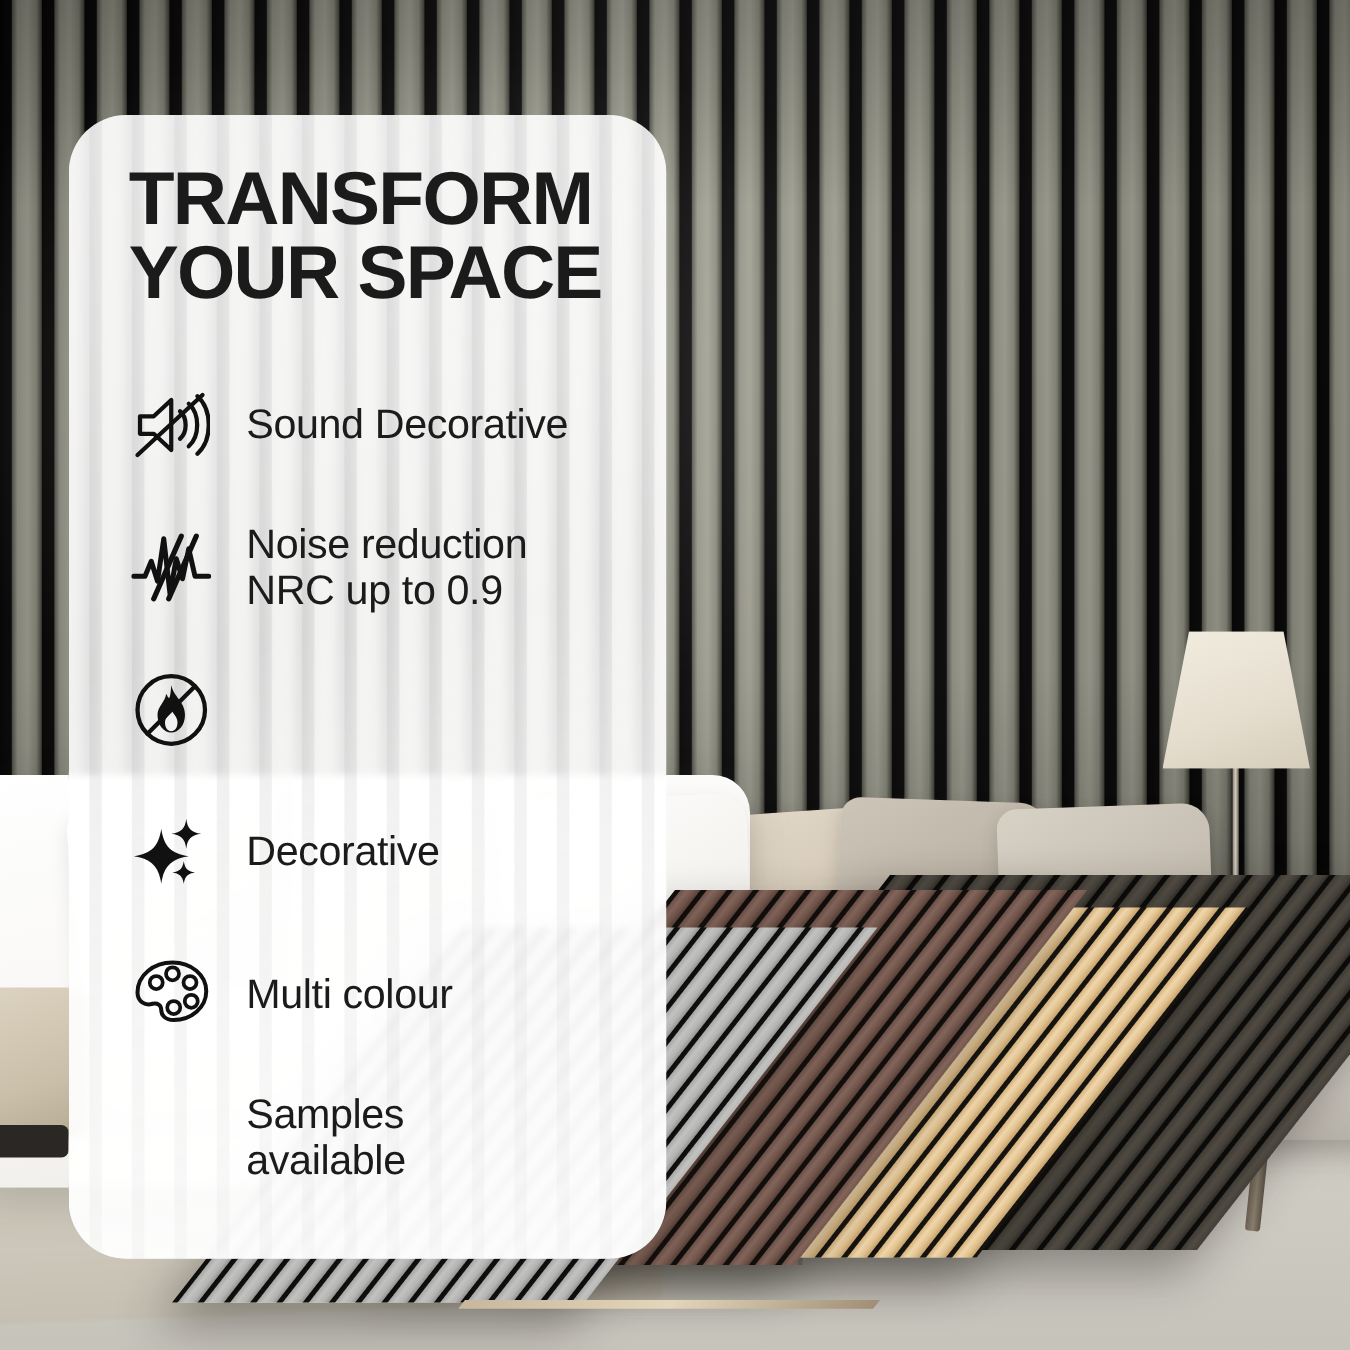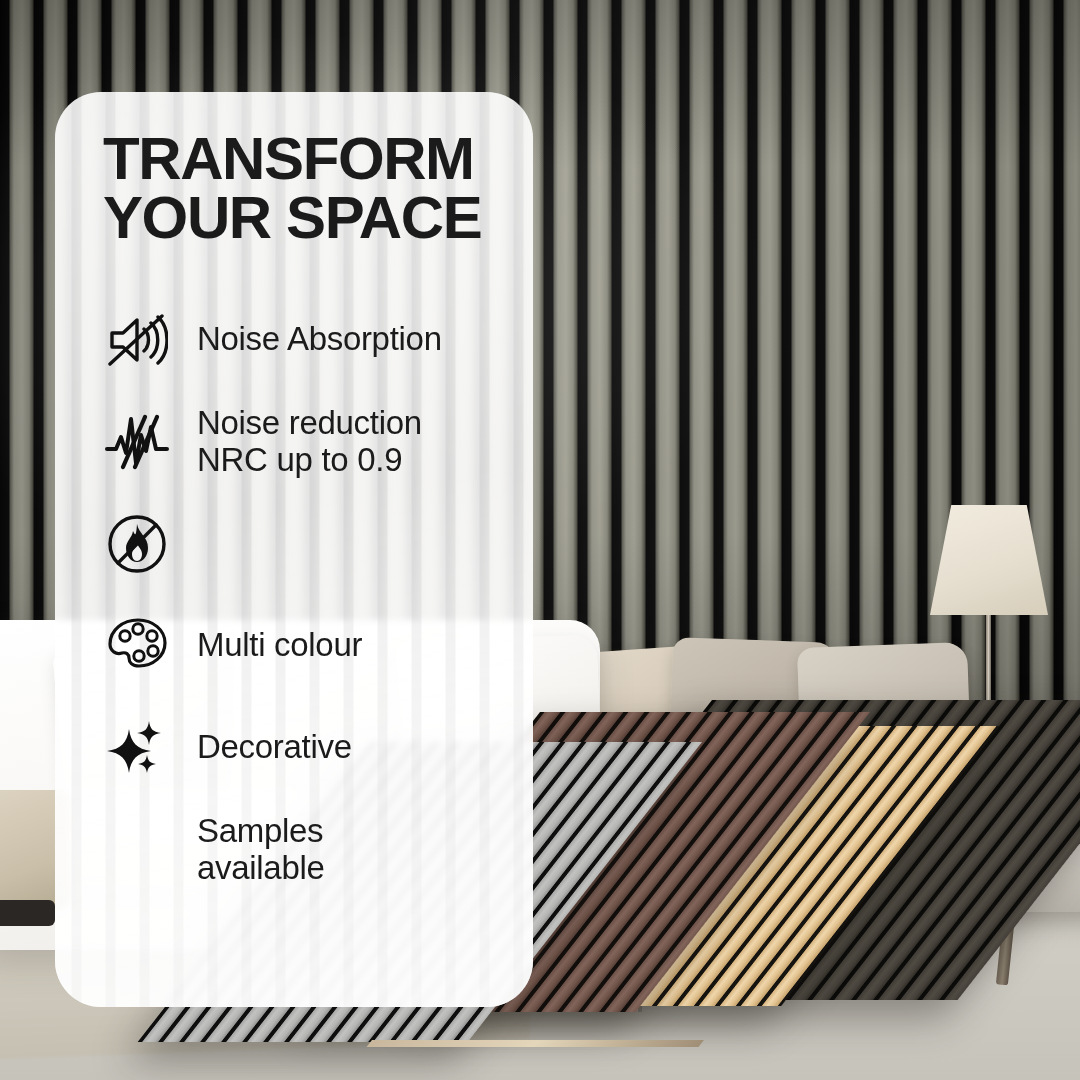--- a/index.html
+++ b/index.html
@@ -325,21 +325,21 @@
     margin-top: 46px;
     display: flex;
     flex-direction: column;
   }
   .feature {
     display: flex;
     align-items: center;
     gap: 26px;
     min-height: 92px;
   }
-  .feature.gap-lg { margin-top: 10px; }
+  .feature.gap-lg { margin-top: 22px; }
   .icon-slot {
     width: 68px;
     min-width: 68px;
     height: 68px;
     display: flex;
     align-items: center;
     justify-content: center;
   }
   .icon-slot svg { display: block; }
   .feature-label {
@@ -420,21 +420,21 @@
         <div class="feature">
           <span class="icon-slot">
             <svg width="62" height="56" viewBox="0 0 62 56" fill="none">
               <path d="M6 21 H17 L31 8 V48 L17 35 H6 Z" stroke="#111" stroke-width="3.4" stroke-linejoin="round" fill="none"></path>
               <path d="M38 17 C44 22 44 34 38 39" stroke="#111" stroke-width="3.4" stroke-linecap="round" fill="none"></path>
               <path d="M45 11 C54 19 54 37 45 45" stroke="#111" stroke-width="3.4" stroke-linecap="round" fill="none"></path>
               <path d="M52 5 C64 16 64 40 52 51" stroke="#111" stroke-width="3.4" stroke-linecap="round" fill="none"></path>
               <line x1="4" y1="52" x2="56" y2="4" stroke="#111" stroke-width="3.4" stroke-linecap="round"></line>
             </svg>
           </span>
-          <span class="feature-label">Noise Absorption</span>
+          <span class="feature-label">Sound Decorative</span>
         </div>
 
         <div class="feature gap-lg">
           <span class="icon-slot">
             <svg width="64" height="58" viewBox="0 0 64 58" fill="none">
               <path d="M2 36 H11 L16 24 L21 40 L26 6 L31 50 L36 22 L41 38 L46 14 L51 36 H62" stroke="#111" stroke-width="4" stroke-linejoin="round" stroke-linecap="round" fill="none"></path>
               <line x1="18" y1="54" x2="40" y2="4" stroke="#111" stroke-width="4.2" stroke-linecap="round"></line>
               <line x1="30" y1="54" x2="52" y2="4" stroke="#111" stroke-width="4.2" stroke-linecap="round"></line>
             </svg>
           </span>
@@ -446,52 +446,52 @@
           <span class="icon-slot">
             <svg width="62" height="62" viewBox="0 0 62 62" fill="none">
               <circle cx="31" cy="31" r="27" stroke="#111" stroke-width="3.4" fill="none"></circle>
               <path d="M31 11 C33 21 42 24 42 35 C42 43 37 49 31 49 C25 49 20 43 20 35
                        C20 28 26 25 27 18 C29 22 30 25 31 11 Z" fill="#111"></path>
               <path d="M31 30 C32 34 36 36 36 41 C36 45 34 48 31 48 C28 48 26 45 26 41
                        C26 37 30 35 31 30 Z" fill="#f2f2f2"></path>
               <line x1="12" y1="50" x2="50" y2="12" stroke="#111" stroke-width="3.4" stroke-linecap="round"></line>
             </svg>
           </span>
+        </div>
+
+        <div class="feature gap-lg">
+          <span class="icon-slot">
+            <svg width="64" height="62" viewBox="0 0 64 62" fill="none">
+              <path d="M20 12 C22 26 28 32 42 34 C28 36 22 42 20 56 C18 42 12 36 -2 34
+                       C12 32 18 26 20 12 Z" fill="#111" transform="translate(4,0)"></path>
+              <path d="M44 4 C45 12 48 15 56 16 C48 17 45 20 44 28 C43 20 40 17 32 16
+                       C40 15 43 12 44 4 Z" fill="#111"></path>
+              <path d="M42 38 C43 44 45 46 51 47 C45 48 43 50 42 56 C41 50 39 48 33 47
+                       C39 46 41 44 42 38 Z" fill="#111"></path>
+            </svg>
+          </span>
+          <span class="feature-label">Decorative</span>
         </div>
 
         <div class="feature gap-lg">
           <span class="icon-slot">
             <svg width="64" height="60" viewBox="0 0 64 60" fill="none">
               <path d="M33 4 C48 4 60 14 60 27 C60 40 48 50 34 50 C27 50 24 46 24 42
                        C24 38 21 36 17 37 C11 39 5 35 5 28 C5 14 18 4 33 4 Z" stroke="#111" stroke-width="3.2" fill="none" stroke-linejoin="round"></path>
               <circle cx="20" cy="20" r="5.2" stroke="#111" stroke-width="3" fill="none"></circle>
               <circle cx="33" cy="13" r="5.2" stroke="#111" stroke-width="3" fill="none"></circle>
               <circle cx="47" cy="20" r="5.2" stroke="#111" stroke-width="3" fill="none"></circle>
               <circle cx="48" cy="35" r="5.2" stroke="#111" stroke-width="3" fill="none"></circle>
               <circle cx="34" cy="40" r="5.2" stroke="#111" stroke-width="3" fill="none"></circle>
             </svg>
           </span>
           <span class="feature-label">Multi colour</span>
         </div>
 
         <div class="feature gap-lg">
-          <span class="icon-slot">
-            <svg width="64" height="62" viewBox="0 0 64 62" fill="none">
-              <path d="M20 12 C22 26 28 32 42 34 C28 36 22 42 20 56 C18 42 12 36 -2 34
-                       C12 32 18 26 20 12 Z" fill="#111" transform="translate(4,0)"></path>
-              <path d="M44 4 C45 12 48 15 56 16 C48 17 45 20 44 28 C43 20 40 17 32 16
-                       C40 15 43 12 44 4 Z" fill="#111"></path>
-              <path d="M42 38 C43 44 45 46 51 47 C45 48 43 50 42 56 C41 50 39 48 33 47
-                       C39 46 41 44 42 38 Z" fill="#111"></path>
-            </svg>
-          </span>
-          <span class="feature-label">Decorative</span>
-        </div>
-
-        <div class="feature gap-lg">
           <span class="icon-slot"></span>
           <span class="feature-label bold">Samples
 available</span>
         </div>
 
       </div>
     </div>
   </div>
 
 </div>

